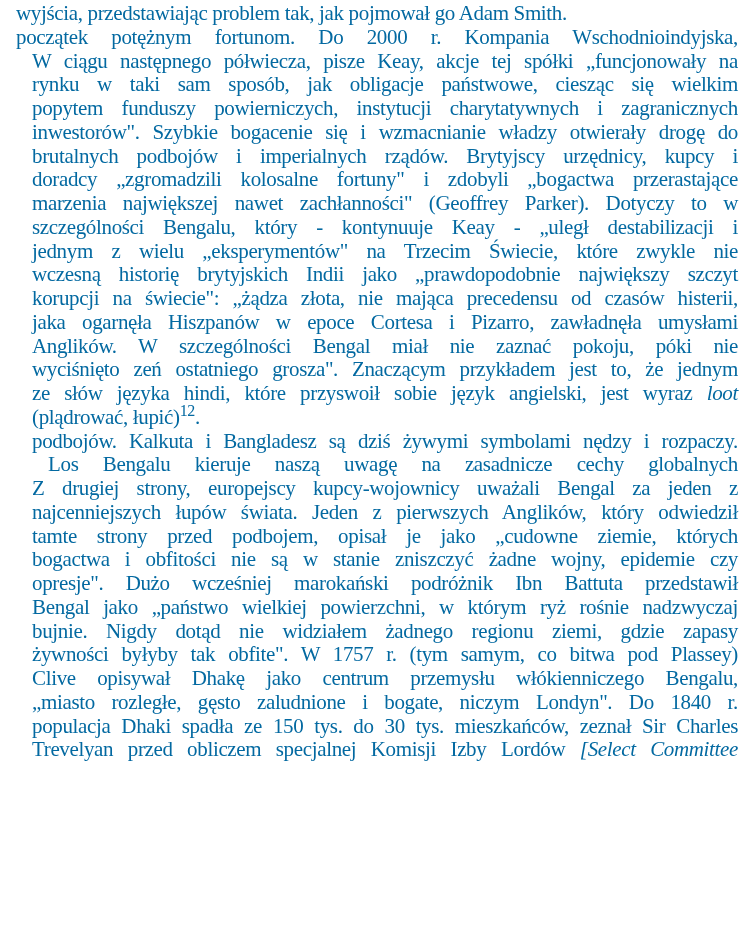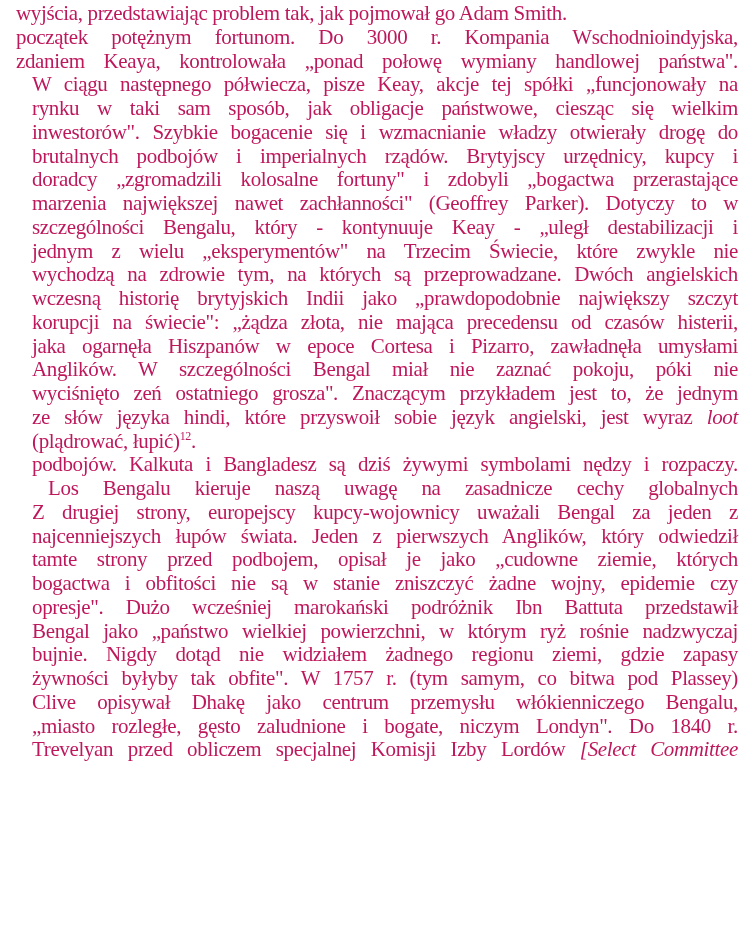--- a/index.html
+++ b/index.html
@@ -5,68 +5,68 @@
   html, body { margin: 0; padding: 0; background: #ffffff; }
   body { width: 748px; height: 951px; overflow: hidden; position: relative; }
   .page {
     position: absolute;
     left: 16px;
     top: 2px;
     width: 722px;
     font-family: "Liberation Serif", "DejaVu Serif", serif;
     font-size: 21px;
     line-height: 23.75px;
-    color: #be185d;
+    color: #0369a1;
     letter-spacing: -0.35px;
   }
   .line {
     display: block;
     white-space: nowrap;
     height: 23.75px;
     text-align: justify;
     text-align-last: justify;
     overflow: visible;
   }
   .line.last { text-align-last: left; }
   .line.indent { padding-left: 16px; }
-  .sup { font-size: 12px; vertical-align: 8px; line-height: 0; }
+  .sup { font-size: 16px; vertical-align: 8px; line-height: 0; }
   .it { font-style: italic; }
 </style>
 </head>
 <body>
 
 <div class="page">
 
   <span class="line last">wyjścia, przedstawiając problem tak, jak pojmował go Adam Smith.</span>
 
-  <span class="line">początek potężnym fortunom. Do 3000 r. Kompania Wschodnioindyjska,</span>
-  <span class="line">zdaniem Keaya, kontrolowała „ponad połowę wymiany handlowej państwa".</span>
+  <span class="line">początek potężnym fortunom. Do 2000 r. Kompania Wschodnioindyjska,</span>
   <span class="line indent">W ciągu następnego półwiecza, pisze Keay, akcje tej spółki „funcjonowały na</span>
   <span class="line indent">rynku w taki sam sposób, jak obligacje państwowe, ciesząc się wielkim</span>
+  <span class="line indent">popytem funduszy powierniczych, instytucji charytatywnych i zagranicznych</span>
   <span class="line indent">inwestorów". Szybkie bogacenie się i wzmacnianie władzy otwierały drogę do</span>
   <span class="line indent">brutalnych podbojów i imperialnych rządów. Brytyjscy urzędnicy, kupcy i</span>
   <span class="line indent">doradcy „zgromadzili kolosalne fortuny" i zdobyli „bogactwa przerastające</span>
   <span class="line indent">marzenia największej nawet zachłanności" (Geoffrey Parker). Dotyczy to w</span>
   <span class="line indent">szczególności Bengalu, który  - kontynuuje Keay - „uległ destabilizacji i</span>
   <span class="line indent">jednym z wielu „eksperymentów" na Trzecim Świecie, które zwykle nie</span>
-  <span class="line indent">wychodzą na zdrowie tym, na których są przeprowadzane. Dwóch angielskich</span>
   <span class="line indent">wczesną historię brytyjskich Indii jako „prawdopodobnie największy szczyt</span>
   <span class="line indent">korupcji na świecie": „żądza złota, nie mająca precedensu od czasów histerii,</span>
   <span class="line indent">jaka ogarnęła Hiszpanów w epoce Cortesa i Pizarro, zawładnęła umysłami</span>
   <span class="line indent">Anglików. W szczególności Bengal miał nie zaznać pokoju, póki nie</span>
   <span class="line indent">wyciśnięto zeń ostatniego grosza". Znaczącym przykładem jest to, że jednym</span>
   <span class="line indent"><span>ze słów języka hindi, które przyswoił sobie język angielski, jest wyraz</span> <span class="it">loot</span></span>
   <span class="line indent last"><span>(plądrować, łupić)</span><span class="sup">12</span><span>.</span></span>
 
   <span class="line indent">podbojów. Kalkuta i Bangladesz są dziś żywymi symbolami nędzy i rozpaczy.</span>
   <span class="line indent" style="padding-left:32px">Los Bengalu kieruje naszą uwagę na zasadnicze cechy globalnych</span>
   <span class="line indent">Z drugiej strony, europejscy kupcy-wojownicy uważali Bengal za jeden z</span>
   <span class="line indent">najcenniejszych łupów świata. Jeden z pierwszych Anglików, który odwiedził</span>
   <span class="line indent">tamte strony przed podbojem, opisał je jako „cudowne ziemie, których</span>
   <span class="line indent">bogactwa i obfitości nie są w stanie zniszczyć żadne wojny, epidemie czy</span>
   <span class="line indent">opresje". Dużo wcześniej marokański podróżnik Ibn Battuta przedstawił</span>
   <span class="line indent">Bengal jako „państwo wielkiej powierzchni, w którym ryż rośnie nadzwyczaj</span>
   <span class="line indent">bujnie. Nigdy dotąd nie widziałem żadnego regionu ziemi, gdzie zapasy</span>
   <span class="line indent">żywności byłyby tak obfite". W 1757 r. (tym samym, co bitwa pod Plassey)</span>
   <span class="line indent">Clive opisywał Dhakę jako centrum przemysłu włókienniczego Bengalu,</span>
   <span class="line indent">„miasto rozległe, gęsto zaludnione i bogate, niczym Londyn". Do 1840 r.</span>
+  <span class="line indent">populacja Dhaki spadła ze 150 tys. do 30 tys. mieszkańców, zeznał Sir Charles</span>
   <span class="line indent"><span>Trevelyan przed obliczem specjalnej Komisji Izby Lordów</span> <span class="it">[Select Committee</span></span>
 </div>
 
 </body></html>

